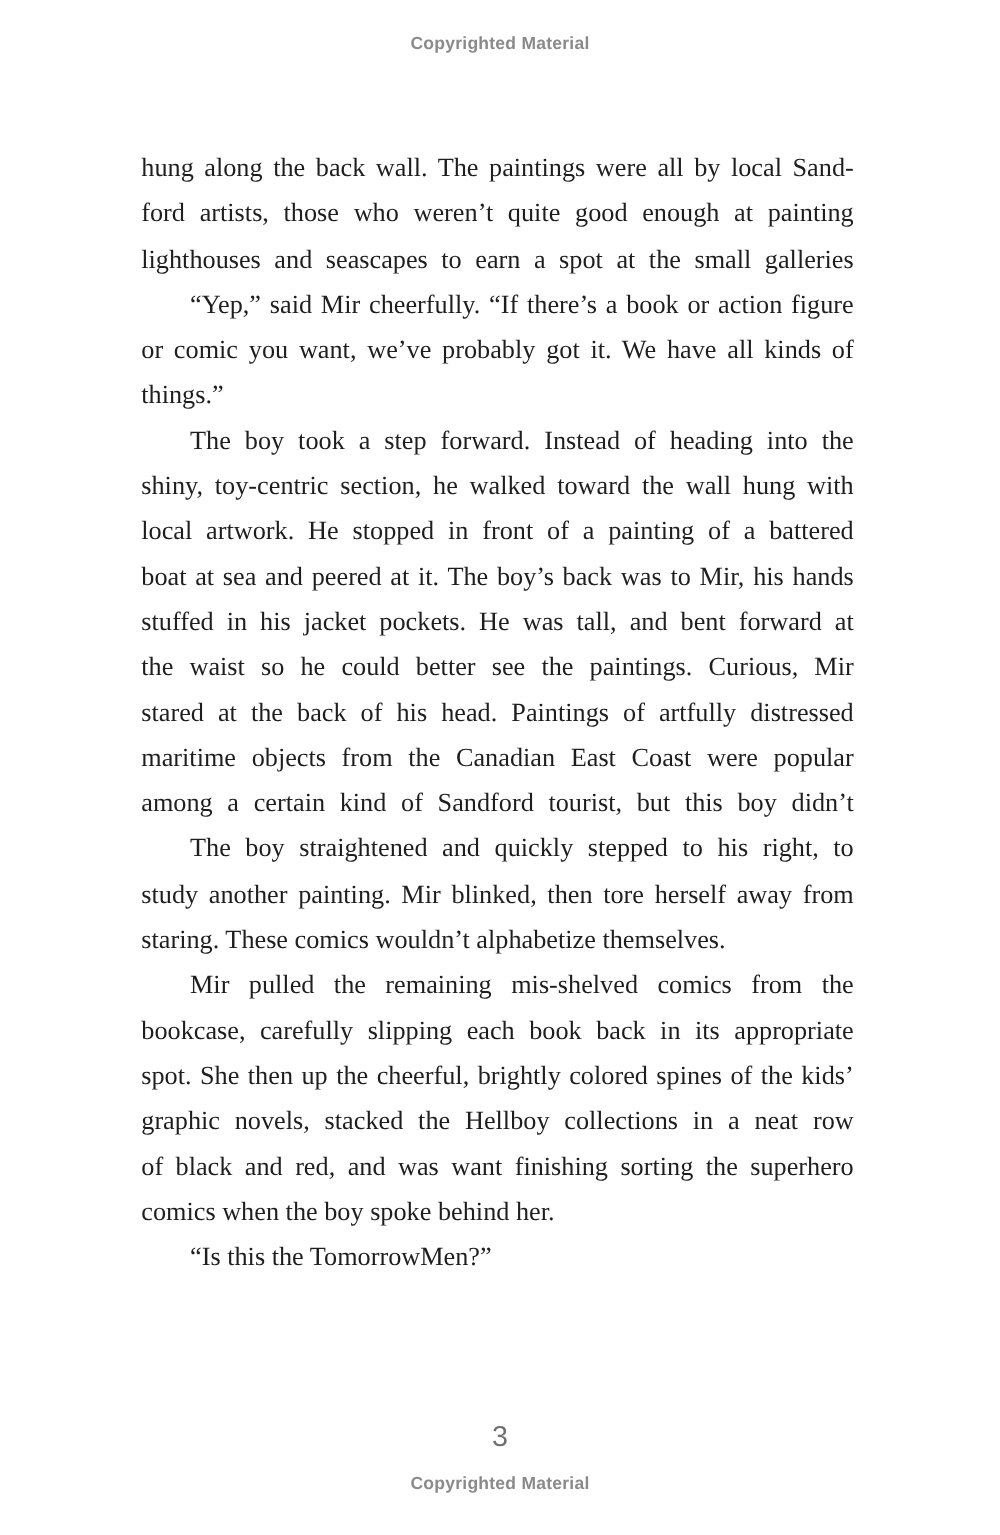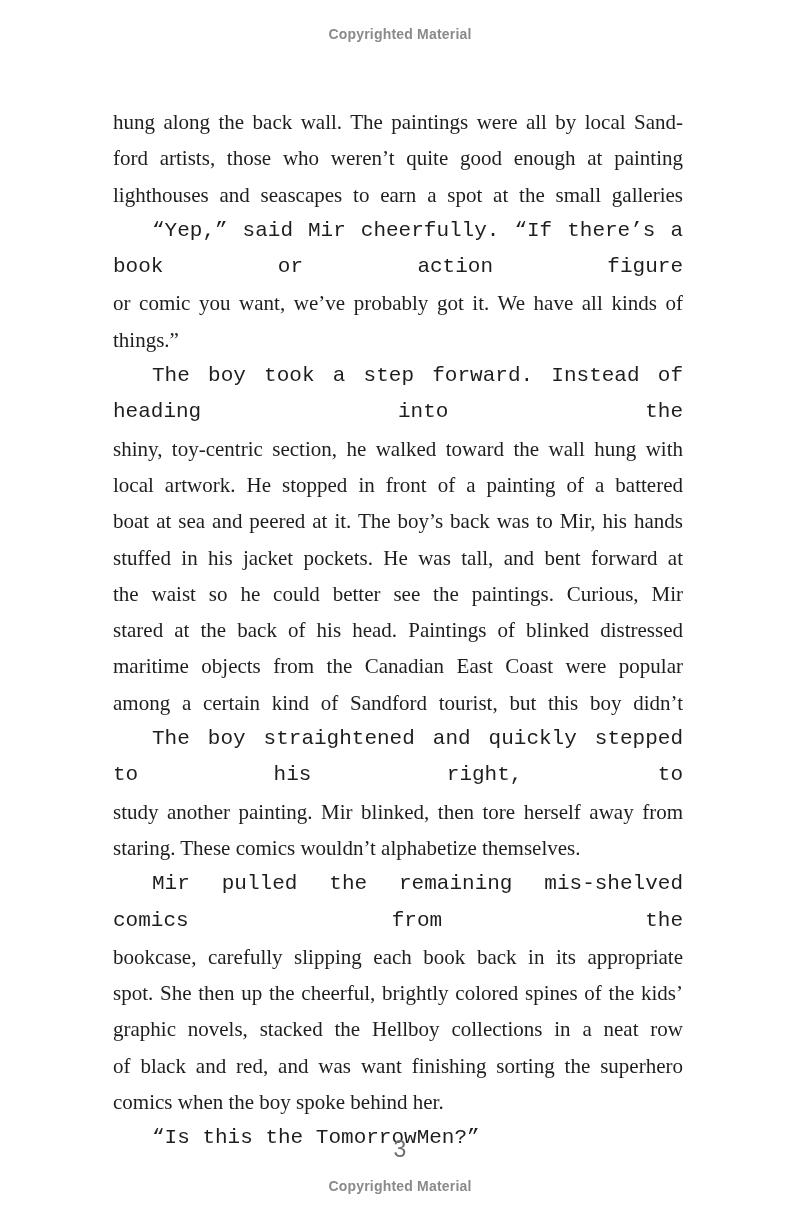--- a/index.html
+++ b/index.html
@@ -24,37 +24,36 @@
     font-weight: bold;
     font-size: 14px;
     color: #8a8a8a;
     letter-spacing: 0.2px;
   }
   .copyright.top { top: 26px; }
   .copyright.bottom { top: 1178px; }
   .body-text {
     position: absolute;
     left: 113px;
-    top: 104px;
+    top: 116px;
     width: 570px;
     font-size: 21px;
     line-height: 36.3px;
     color: #1e1e1e;
   }
   .para { margin: 0; padding: 0; }
   .line {
     text-align: justify;
     text-align-last: left;
   }
   .line.just {
     text-align-last: justify;
   }
   .line.first {
     text-indent: 39px;
-    font-family: Liberation Mono, monospace;
   }
   .page-number {
     position: absolute;
     left: 0;
     top: 1136px;
     width: 800px;
     text-align: center;
     font-family: "Liberation Sans", "DejaVu Sans", sans-serif;
     font-weight: normal;
     font-size: 23px;
@@ -79,21 +78,21 @@
         <div class="line just">or comic you want, we’ve probably got it. We have all kinds of</div>
         <div class="line">things.”</div>
       </div>
       <div class="para">
         <div class="line just first">The boy took a step forward. Instead of heading into the</div>
         <div class="line just">shiny, toy-centric section, he walked toward the wall hung with</div>
         <div class="line just">local artwork. He stopped in front of a painting of a battered</div>
         <div class="line just">boat at sea and peered at it. The boy’s back was to Mir, his hands</div>
         <div class="line just">stuffed in his jacket pockets. He was tall, and bent forward at</div>
         <div class="line just">the waist so he could better see the paintings. Curious, Mir</div>
-        <div class="line just">stared at the back of his head. Paintings of blinked distressed</div>
+        <div class="line just">stared at the back of his head. Paintings of artfully distressed</div>
         <div class="line just">maritime objects from the Canadian East Coast were popular</div>
         <div class="line just">among a certain kind of Sandford tourist, but this boy didn’t</div>
       </div>
       <div class="para">
         <div class="line just first">The boy straightened and quickly stepped to his right, to</div>
         <div class="line just">study another painting. Mir blinked, then tore herself away from</div>
         <div class="line">staring. These comics wouldn’t alphabetize themselves.</div>
       </div>
       <div class="para">
         <div class="line just first">Mir pulled the remaining mis-shelved comics from the</div>

